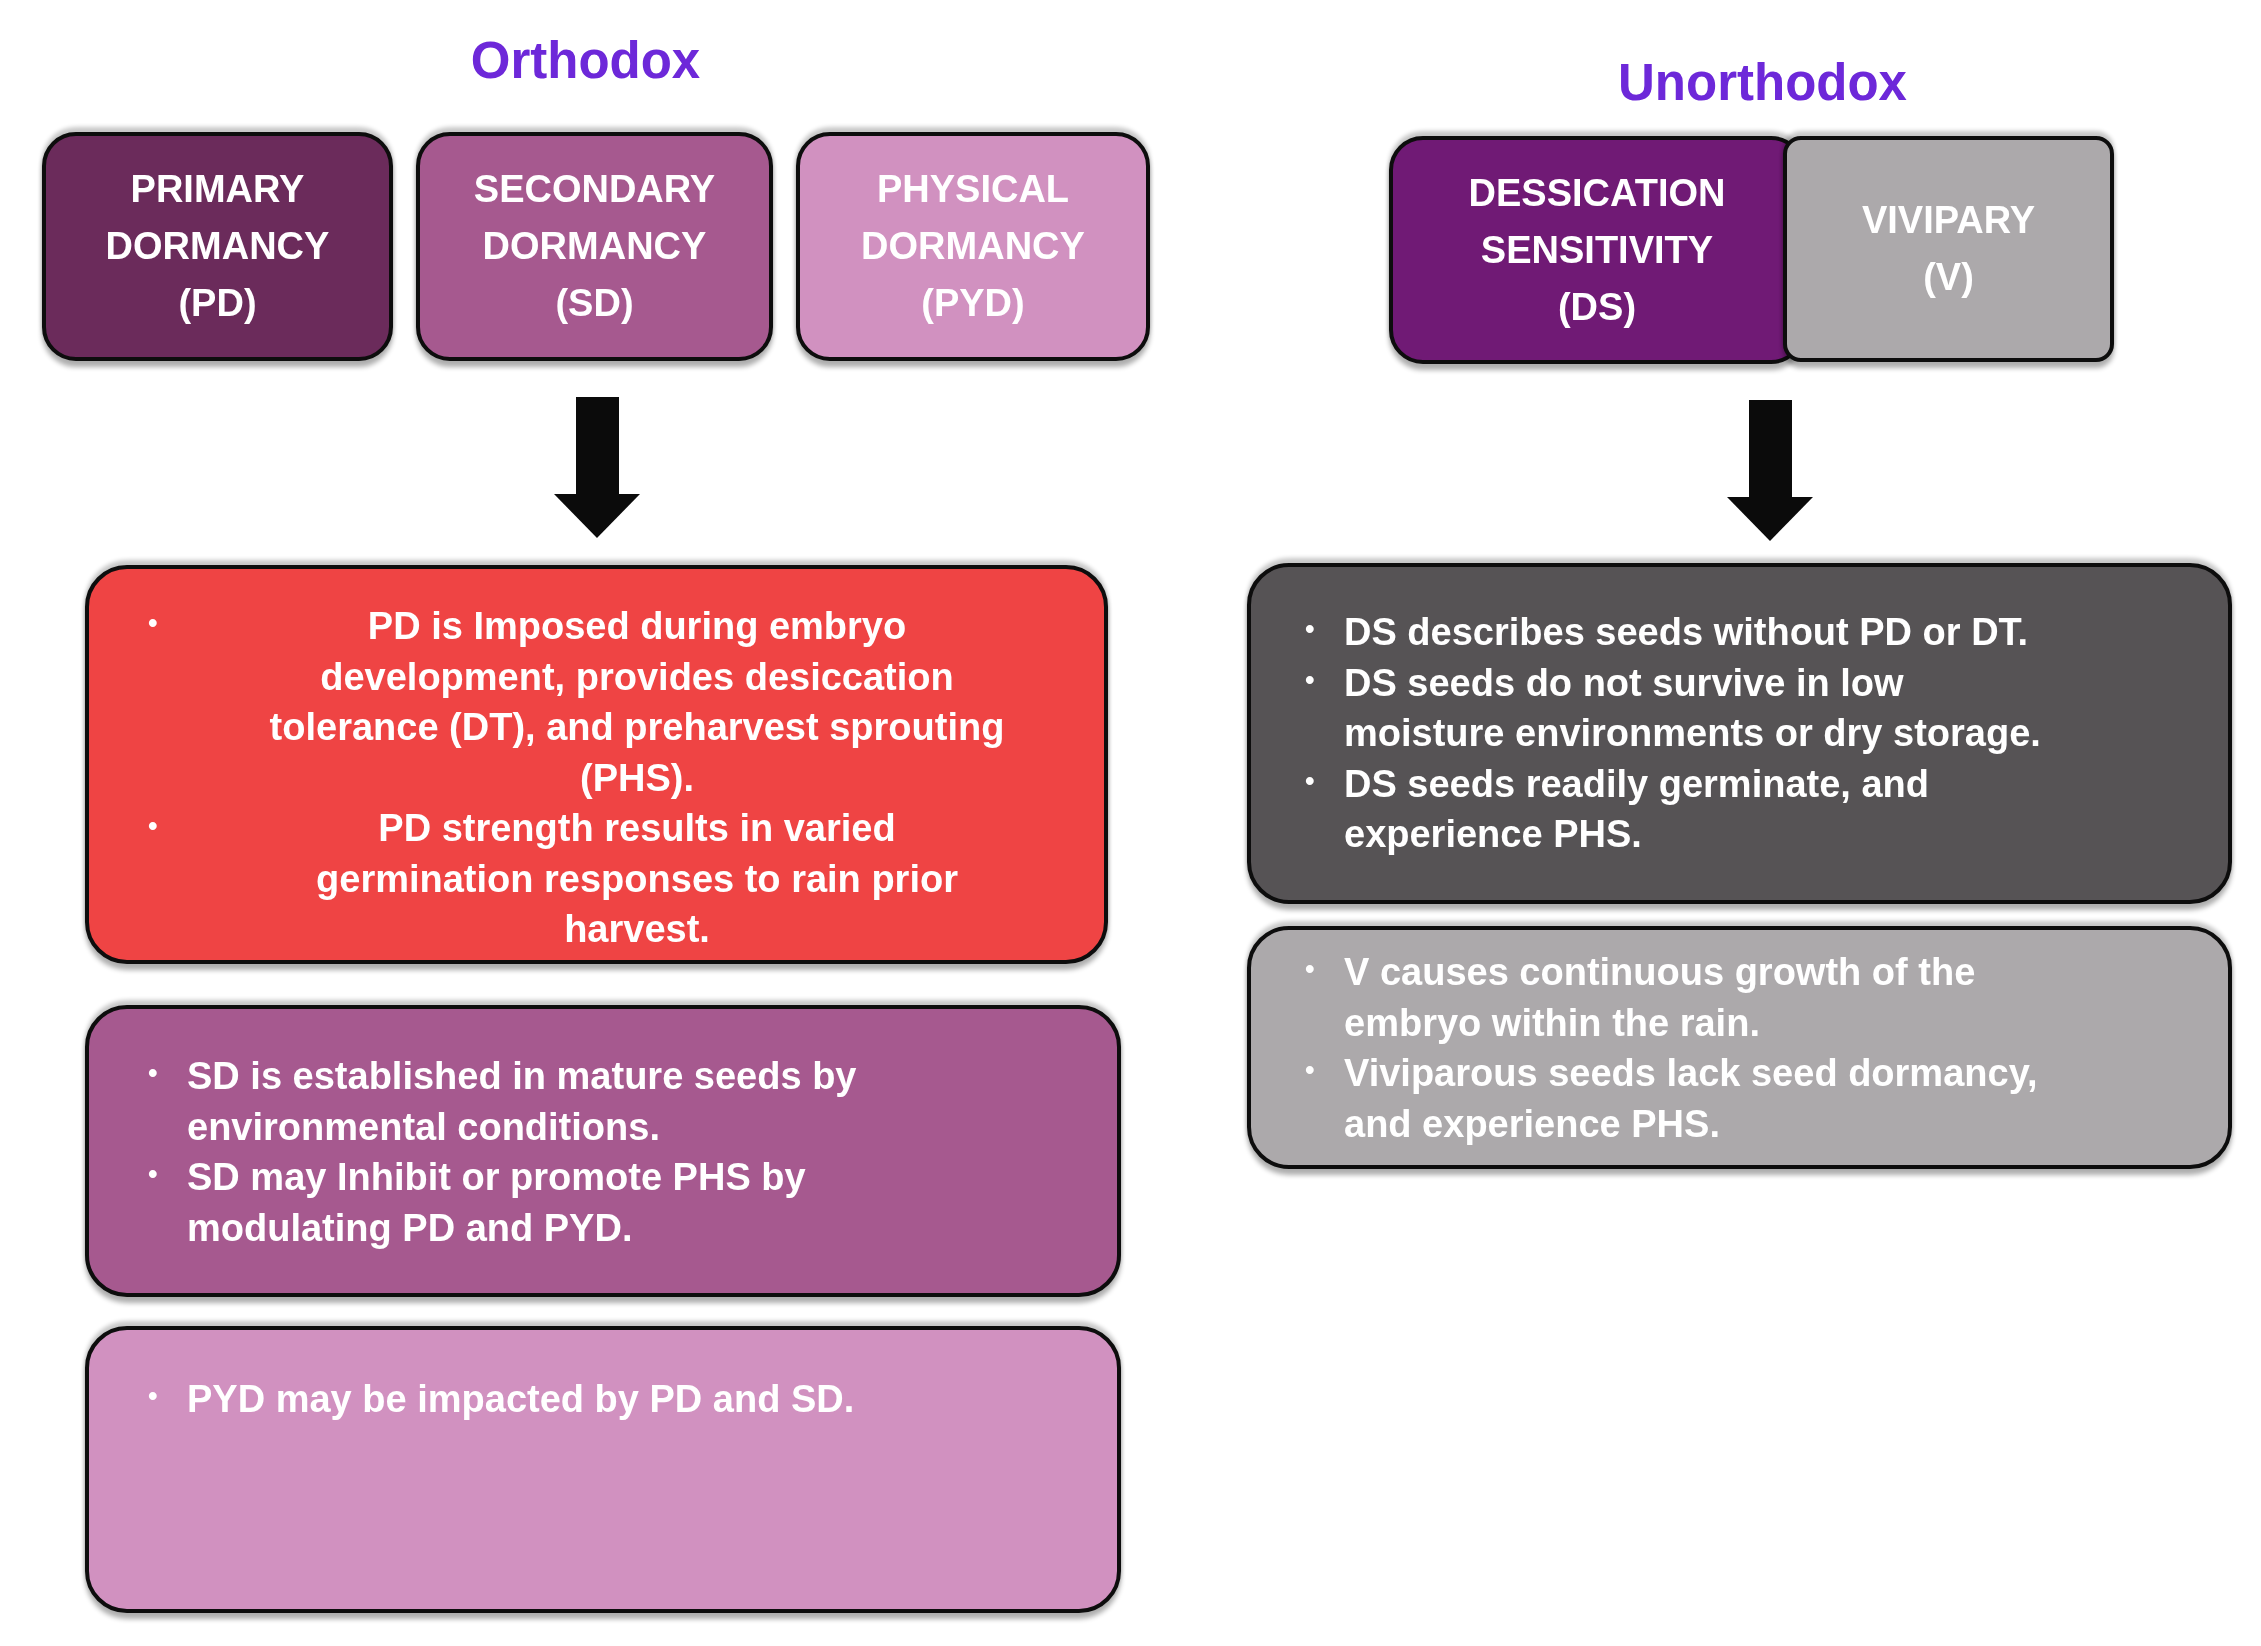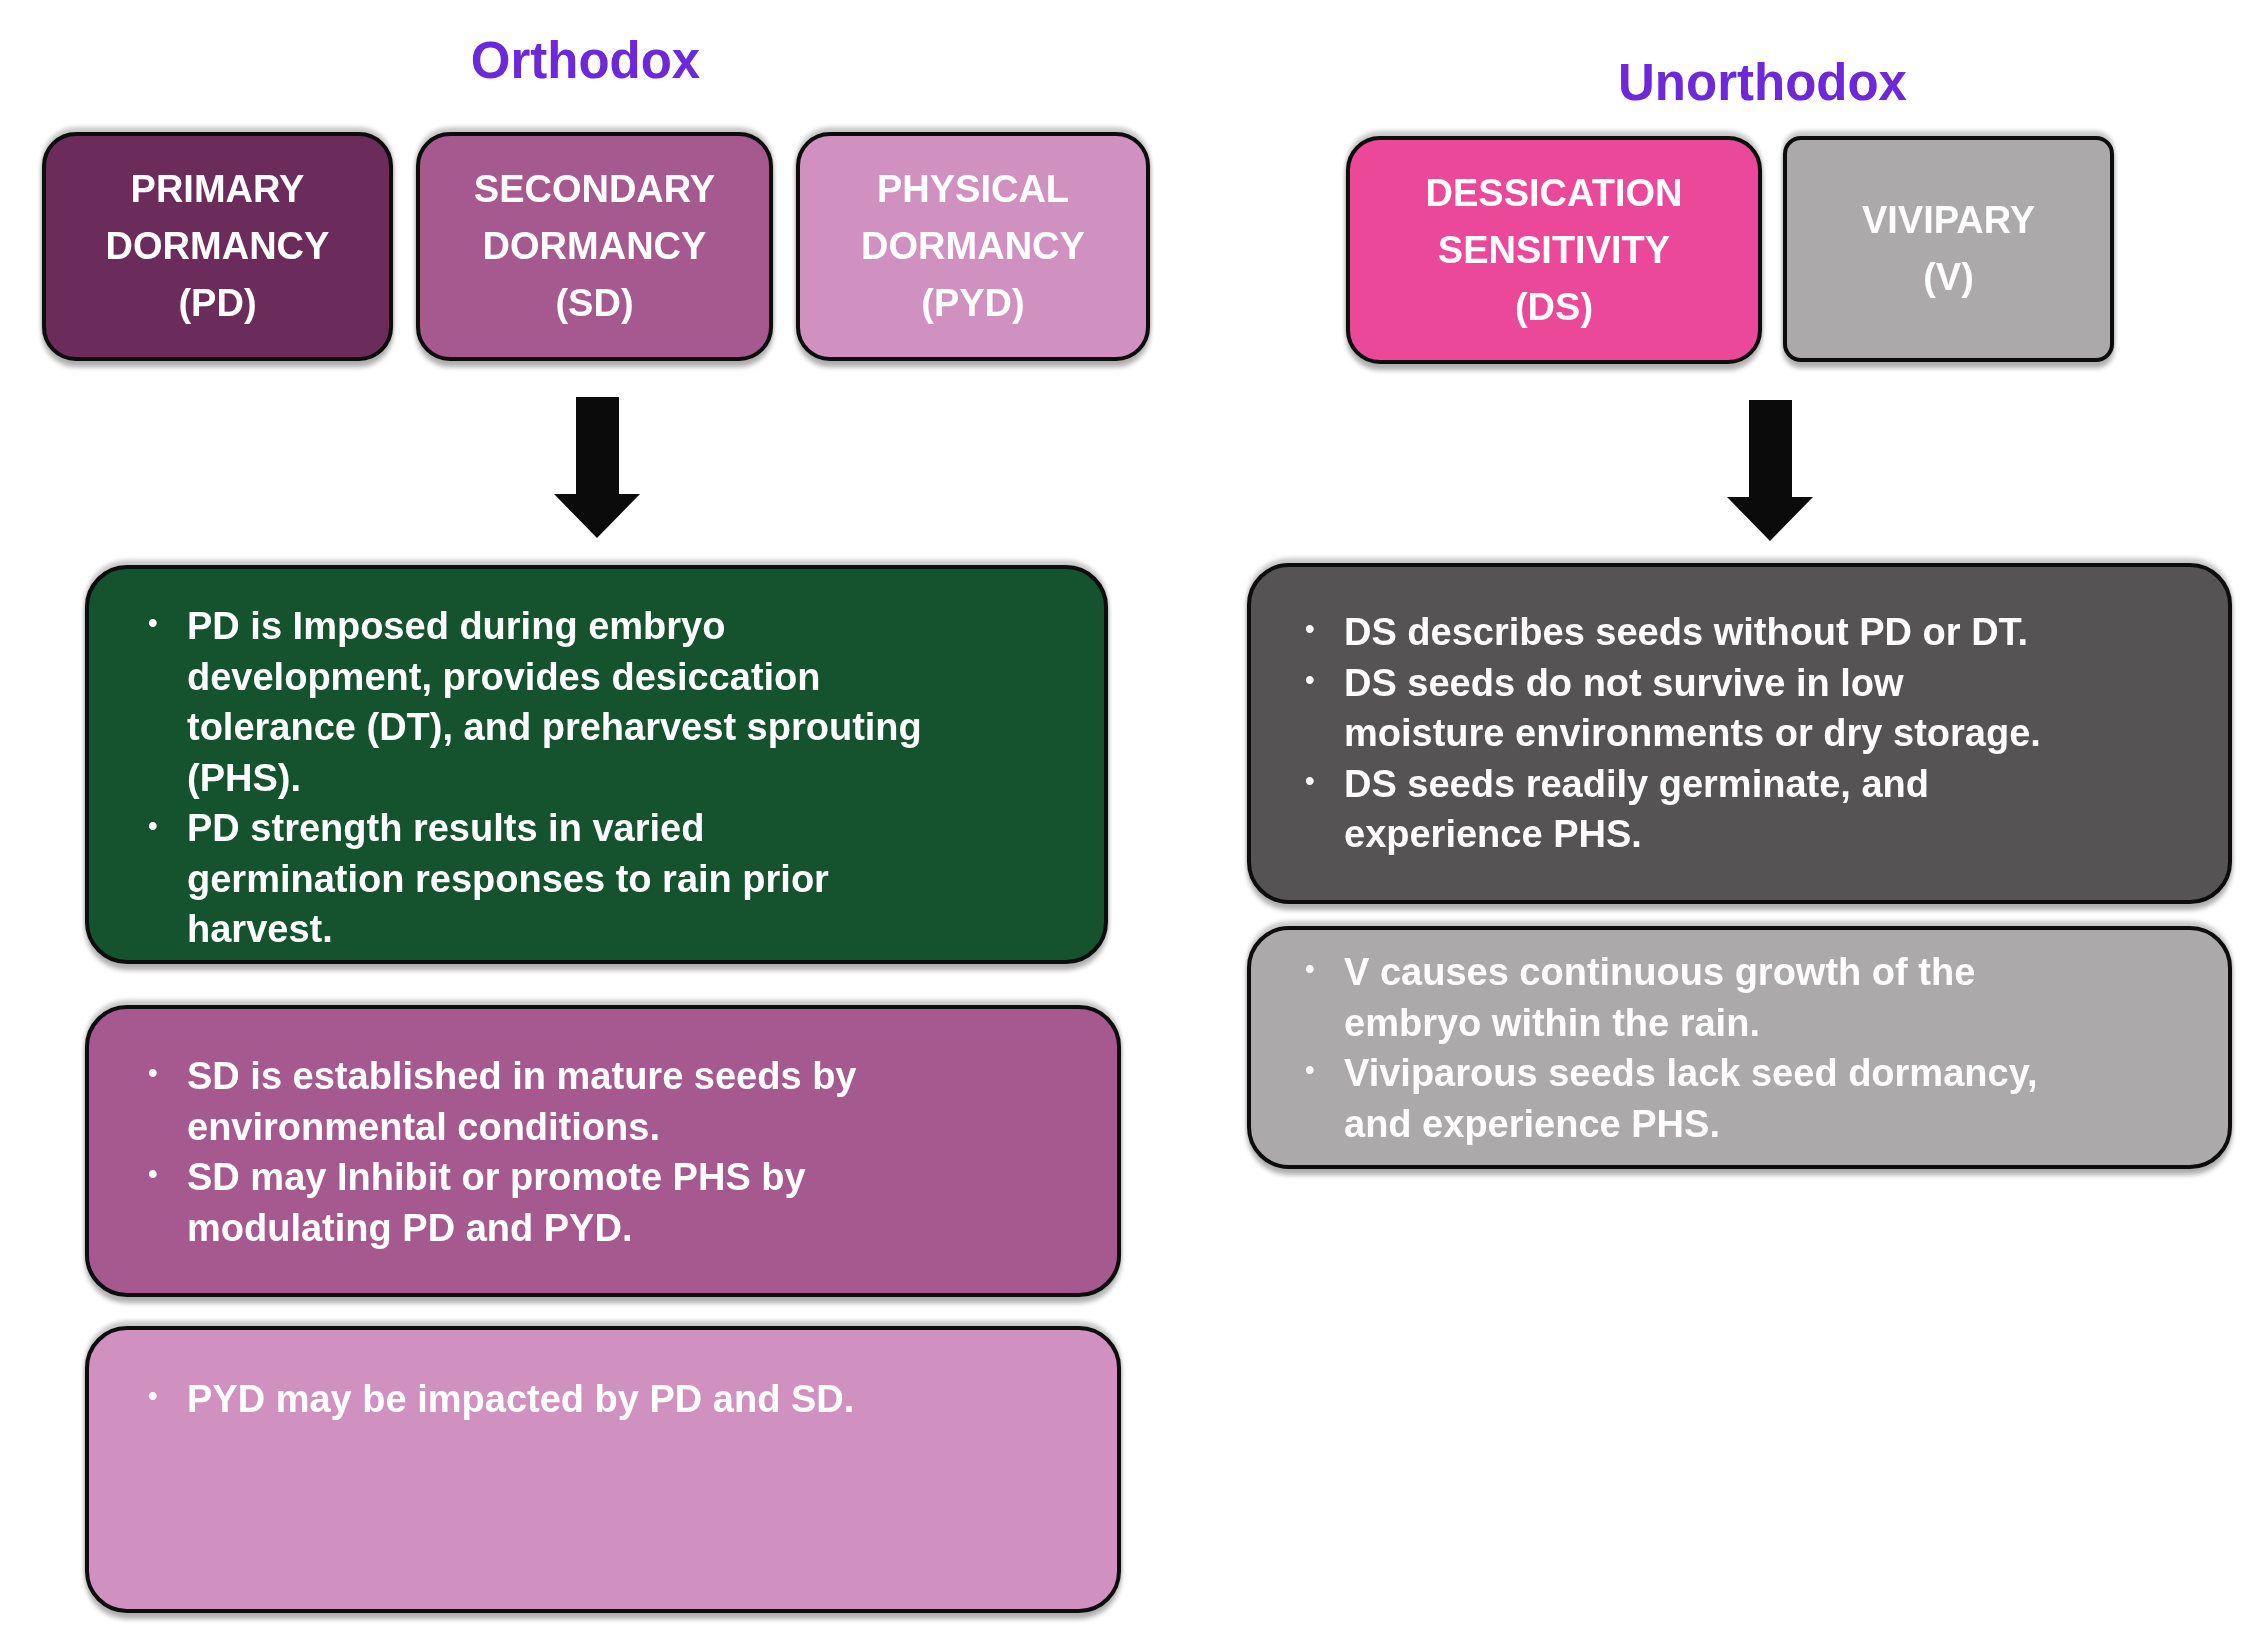--- a/index.html
+++ b/index.html
@@ -75,40 +75,40 @@
   <div class="cat-box" id="box-sd" style="background: rgb(166, 89, 143);">
     <span>SECONDARY
 DORMANCY
 (SD)</span>
   </div>
   <div class="cat-box" id="box-pyd" style="background: rgb(209, 145, 192);">
     <span>PHYSICAL
 DORMANCY
 (PYD)</span>
   </div>
-  <div class="cat-box" id="box-ds" style="background: #ec4899;">
+  <div class="cat-box" id="box-ds" style="background: #701a75; margin-left: 43px;">
     <span>DESSICATION
 SENSITIVITY
 (DS)</span>
   </div>
   <div class="cat-box" id="box-v" style="background: rgb(172, 169, 171);">
     <span>VIVIPARY
 (V)</span>
   </div>
 
   <div class="arrow" id="arrow-left">
     <div class="stem"></div>
     <div class="head"></div>
   </div>
   <div class="arrow" id="arrow-right">
     <div class="stem"></div>
     <div class="head"></div>
   </div>
 
-  <div class="detail-box" id="detail-pd" style="background: #14532d;">
+  <div class="detail-box" id="detail-pd" style="background: #ef4444; text-align: center;">
     <ul>
       <li>PD is Imposed during  embryo
 development, provides desiccation
 tolerance (DT), and preharvest sprouting
 (PHS).</li>
       <li>PD strength results in varied
 germination responses to rain prior
 harvest.</li>
     </ul>
   </div>

